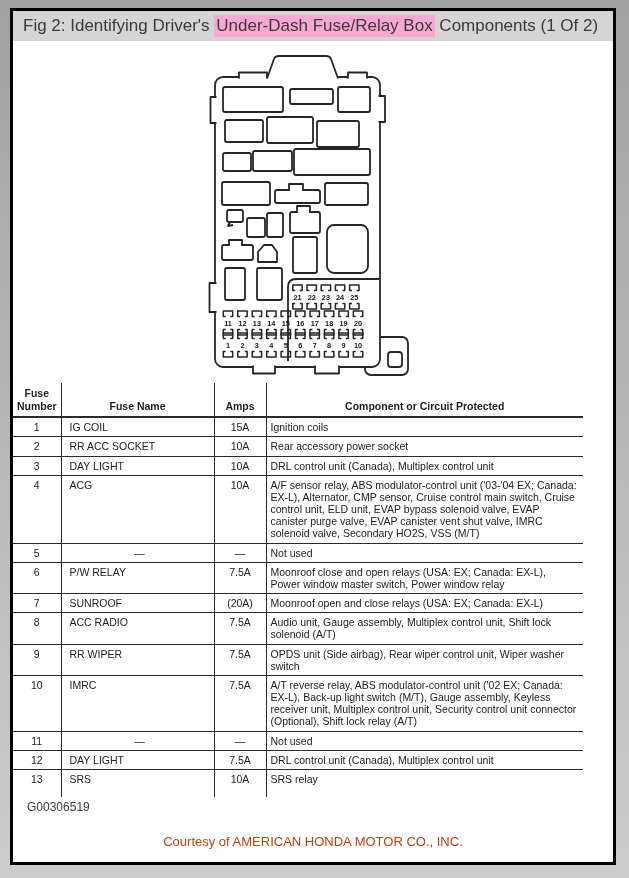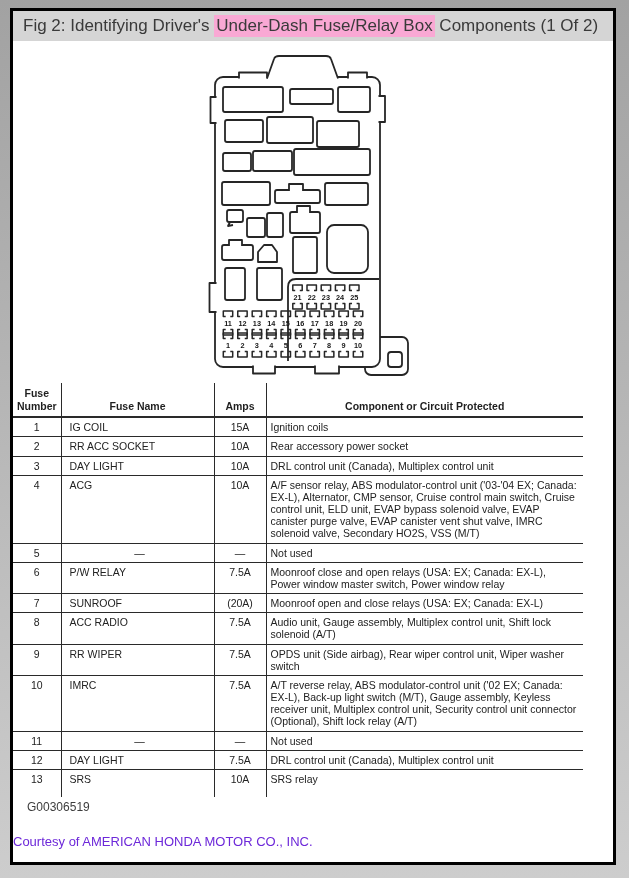--- a/index.html
+++ b/index.html
@@ -31,21 +31,21 @@
   table.fuse td{
     font-size:10.5px;line-height:1.16;vertical-align:top;
     padding:3px 4px;border-bottom:1.5px solid #2a2a2a;color:#222;
   }
   table.fuse th+th, table.fuse td+td{border-left:1.5px solid #2a2a2a;}
   table.fuse td.num, table.fuse td.amps, table.fuse td.c{text-align:center;}
   table.fuse td.name{padding-left:8px;}
   table.fuse td.comp{padding-right:6px;}
   table.fuse tr:last-child td{border-bottom:none;padding-bottom:12px;}
   .code{font-size:12px;color:#3d3d3d;margin:3px 0 0 14px;}
-  .courtesy{text-align:left;font-size:13px;color:#6d28d9;margin-top:20px;}
+  .courtesy{text-align:center;font-size:13px;color:#c2410c;margin-top:20px;}
 </style>
 </head>
 <body>
 
 <div class="frame">
 
   <div class="titlebar"><span>Fig 2: Identifying Driver's </span><span class="hl">Under-Dash Fuse/Relay Box</span><span> Components (1 Of 2)</span></div>
 
   <div class="diagram-area">
     <svg width="250" height="332" viewBox="0 0 250 332">

